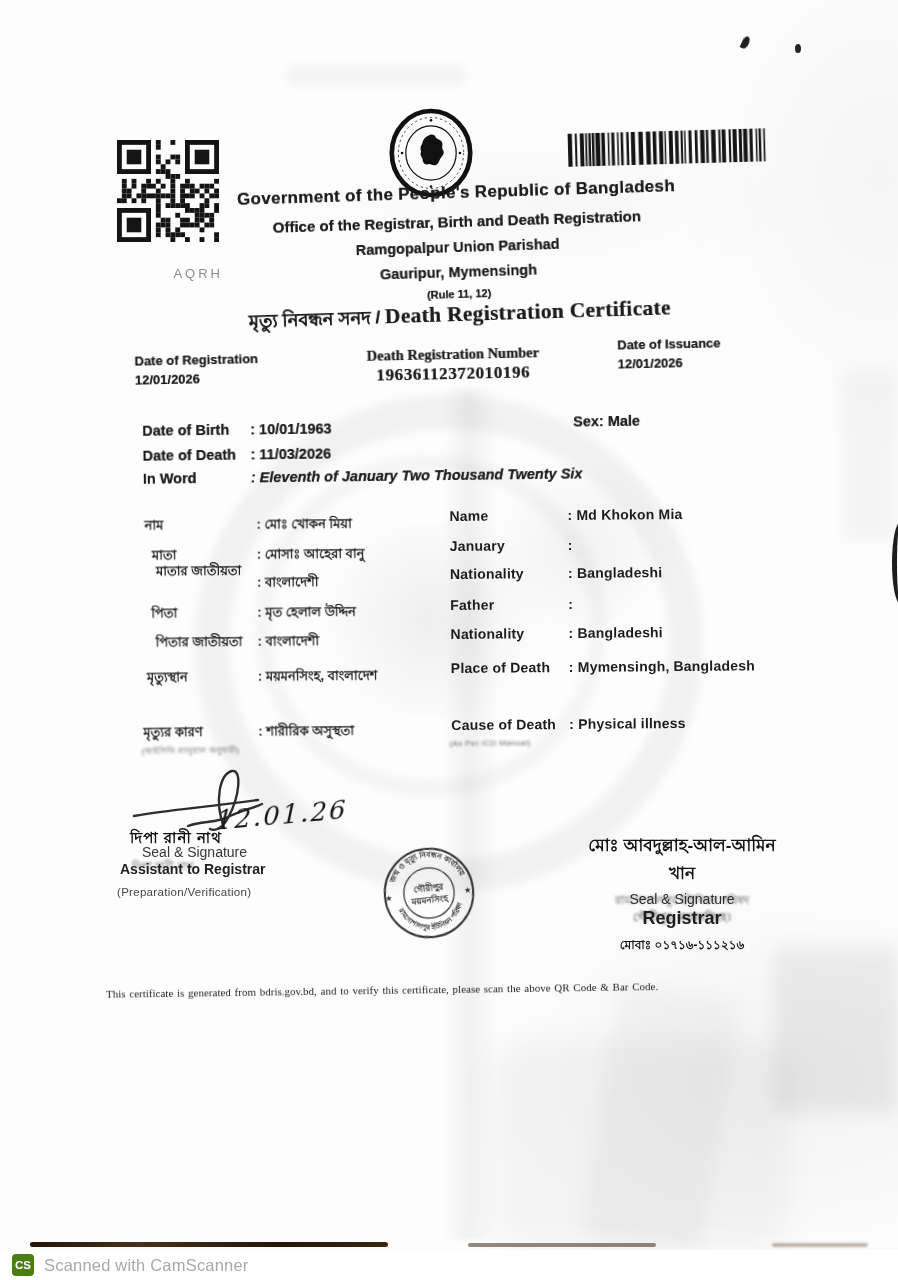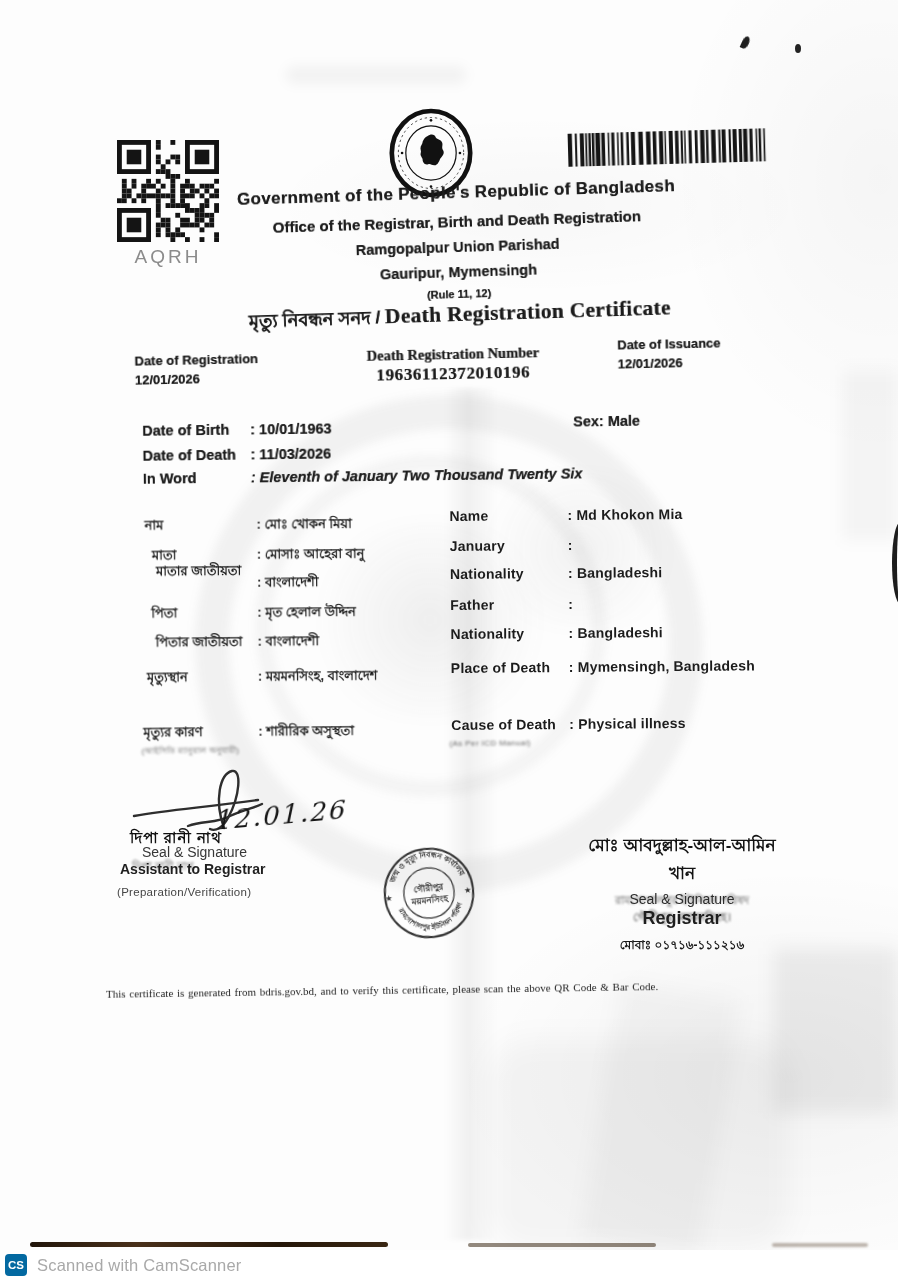--- a/index.html
+++ b/index.html
@@ -32,21 +32,21 @@
   .shade-r2{left:842px;top:370px;width:56px;height:170px;background:rgba(0,0,0,.035);filter:blur(8px);}
   .shade-b1{left:490px;top:1040px;width:300px;height:210px;background:rgba(0,0,0,.035);filter:blur(14px);border-radius:40px;}
   .shade-b2{left:600px;top:990px;width:120px;height:260px;background:rgba(0,0,0,.03);filter:blur(10px);transform:rotate(9deg);}
   .fold-mark1{left:742px;top:36px;width:7px;height:13px;background:#1f1f1f;border-radius:60% 60% 60% 0;transform:rotate(24deg);filter:blur(.4px);}
   .fold-mark2{left:795px;top:44px;width:6px;height:9px;background:#232323;border-radius:50%;filter:blur(.5px);}
   .edge-arc{left:892px;top:522px;width:12px;height:82px;border-left:5px solid #1d1d1d;border-radius:50%/50%;filter:blur(.6px);}
 
   
   .qr{left:113px;top:140px;width:110px;text-align:center;}
   .qr svg{width:110px;height:102px;filter:blur(.3px);}
-  .qr-caption{margin-top:0;font-size:19px;letter-spacing:3px;color:#8b8b8b;filter:blur(.4px);}
+  .qr-caption{margin-top:20px;font-size:13px;letter-spacing:3px;color:#8b8b8b;filter:blur(.4px);text-align:right;}
   .emblem{left:389px;top:107px;width:84px;height:92px;}
   .emblem svg{width:84px;height:92px;filter:blur(.35px);}
   .barcode{left:568px;top:131px;width:200px;height:33px;transform:rotate(-1.6deg);}
   .barcode svg{width:200px;height:33px;filter:blur(.25px);}
 
   .header-text{left:118px;top:183px;width:680px;text-align:center;transform:rotate(-1.8deg);}
   .h1{font-size:17px;font-weight:bold;letter-spacing:.3px;}
   .h2{font-size:15px;font-weight:bold;margin-top:10px;}
   .h3{font-size:14.5px;font-weight:bold;margin-top:9px;}
   .h4{font-size:14.5px;font-weight:bold;margin-top:9px;}
@@ -106,21 +106,21 @@
 
   .verify-note{left:106px;top:983px;width:690px;font-family:"Liberation Serif", serif;font-size:11px;
     color:#1f1f1f;transform:rotate(-.8deg);filter:blur(.3px);word-spacing:1px;}
 
   .edge-line1{left:30px;top:1242px;width:358px;height:5px;border-radius:3px;
     background:linear-gradient(to right,#21150a,#49301a 30%,#241608 70%,#3a2713);filter:blur(.4px);}
   .edge-line2{left:468px;top:1243px;width:188px;height:4px;border-radius:2px;background:#3c2a16;opacity:.55;filter:blur(.6px);}
   .edge-line3{left:772px;top:1243px;width:96px;height:4px;border-radius:2px;background:#4a3categories;background:#4a331d;opacity:.35;filter:blur(.8px);}
 
   .cs-bar{left:0;top:1250px;width:898px;height:30px;background:#ffffff;display:flex;align-items:center;}
-  .cs-logo{width:22px;height:22px;margin-left:5px;border-radius:4px;background:#0369a1;
+  .cs-logo{width:22px;height:22px;margin-left:12px;border-radius:4px;background:#4d7c0f;
     color:#ffffff;font-size:11.5px;font-weight:bold;display:flex;align-items:center;justify-content:center;}
   .cs-text{margin-left:10px;font-size:16.5px;color:#a9a9a9;letter-spacing:.2px;}
 </style>
 </head>
 <body>
 
 <div class="paper">
 
   <div class="abs wm-ring"></div>
   <div class="abs wm-ring2"></div>

